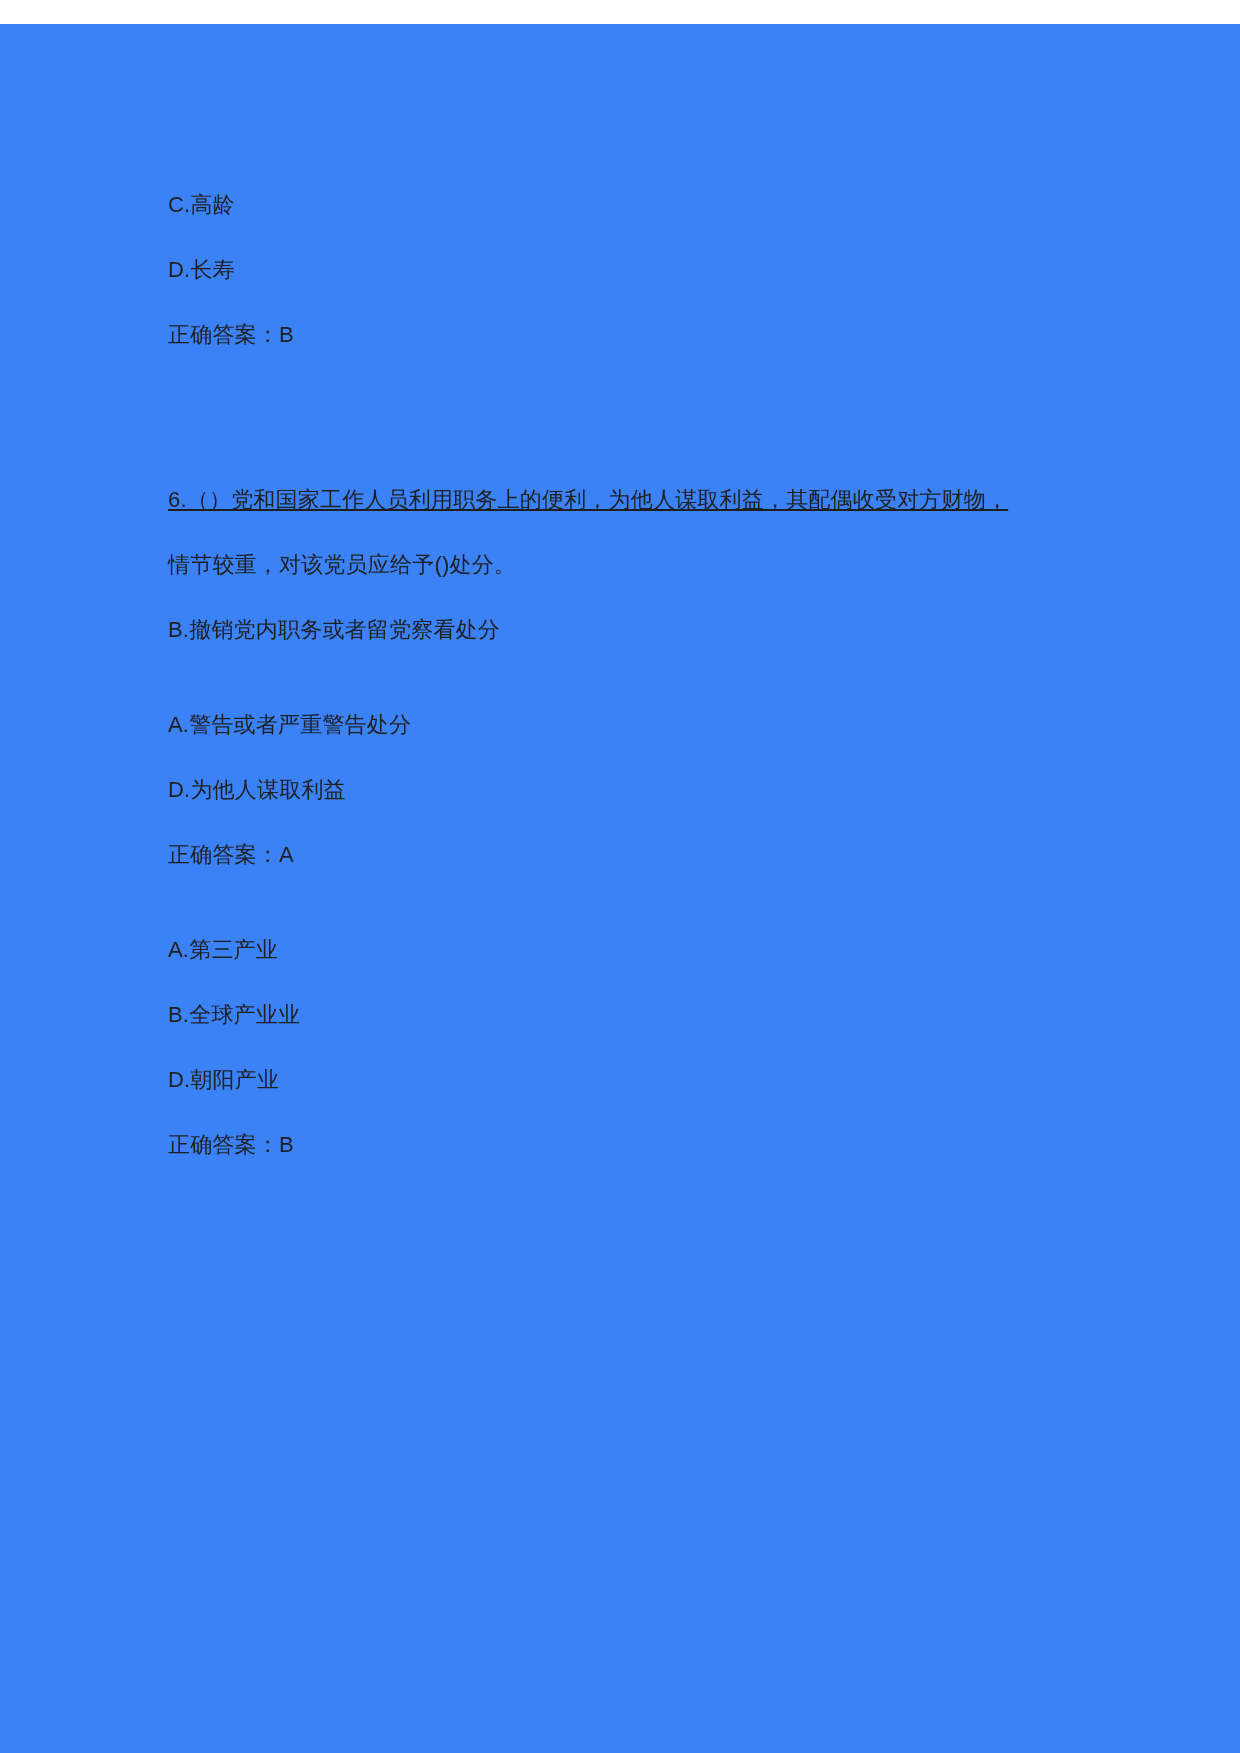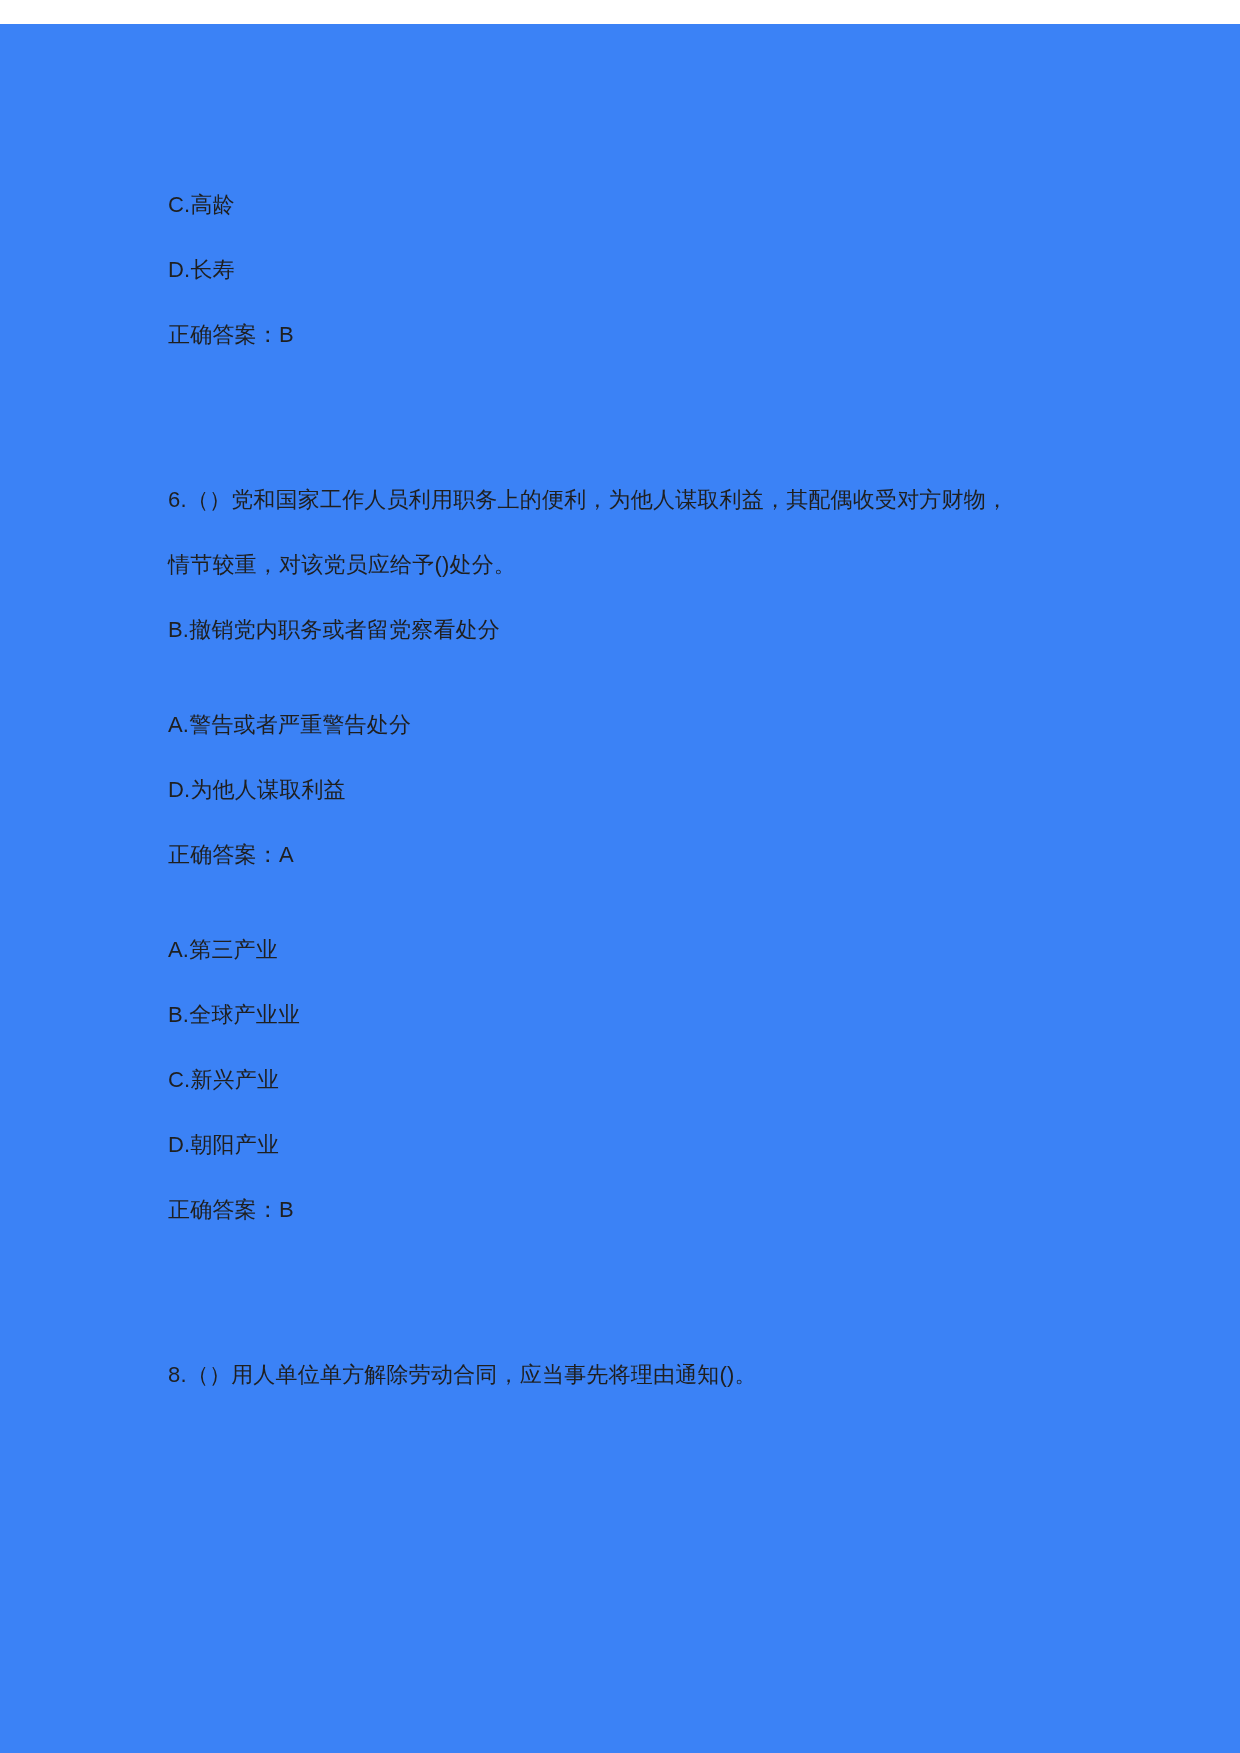--- a/index.html
+++ b/index.html
@@ -17,39 +17,37 @@
   }
   .line {
     font-size: 22px;
     line-height: 30px;
     margin: 0 0 35px 0;          
     white-space: nowrap;
     letter-spacing: 0.2px;
     font-weight: 400;
   }
   .first-option { margin-top: 65px; }   
-  .new-block    { margin-top: 135px; }  
+  .new-block    { margin-top: 135px; text-decoration: underline; }  
 </style>
 </head>
 <body>
 
 <div class="page">
 
   <p class="line">C.高龄</p>
   <p class="line">D.长寿</p>
   <p class="line">正确答案：B</p>
 
   <p class="line new-block">6.（）党和国家工作人员利用职务上的便利，为他人谋取利益，其配偶收受对方财物，</p>
   <p class="line">情节较重，对该党员应给予()处分。</p>
   <p class="line">B.撤销党内职务或者留党察看处分</p>
   <p class="line first-option">A.警告或者严重警告处分</p>
   <p class="line">D.为他人谋取利益</p>
   <p class="line">正确答案：A</p>
 
   <p class="line first-option">A.第三产业</p>
   <p class="line">B.全球产业业</p>
-  <p class="line">C.新兴产业</p>
   <p class="line">D.朝阳产业</p>
   <p class="line">正确答案：B</p>
 
-  <p class="line new-block">8.（）用人单位单方解除劳动合同，应当事先将理由通知()。</p>
 
 </div>
 
 </body></html>

